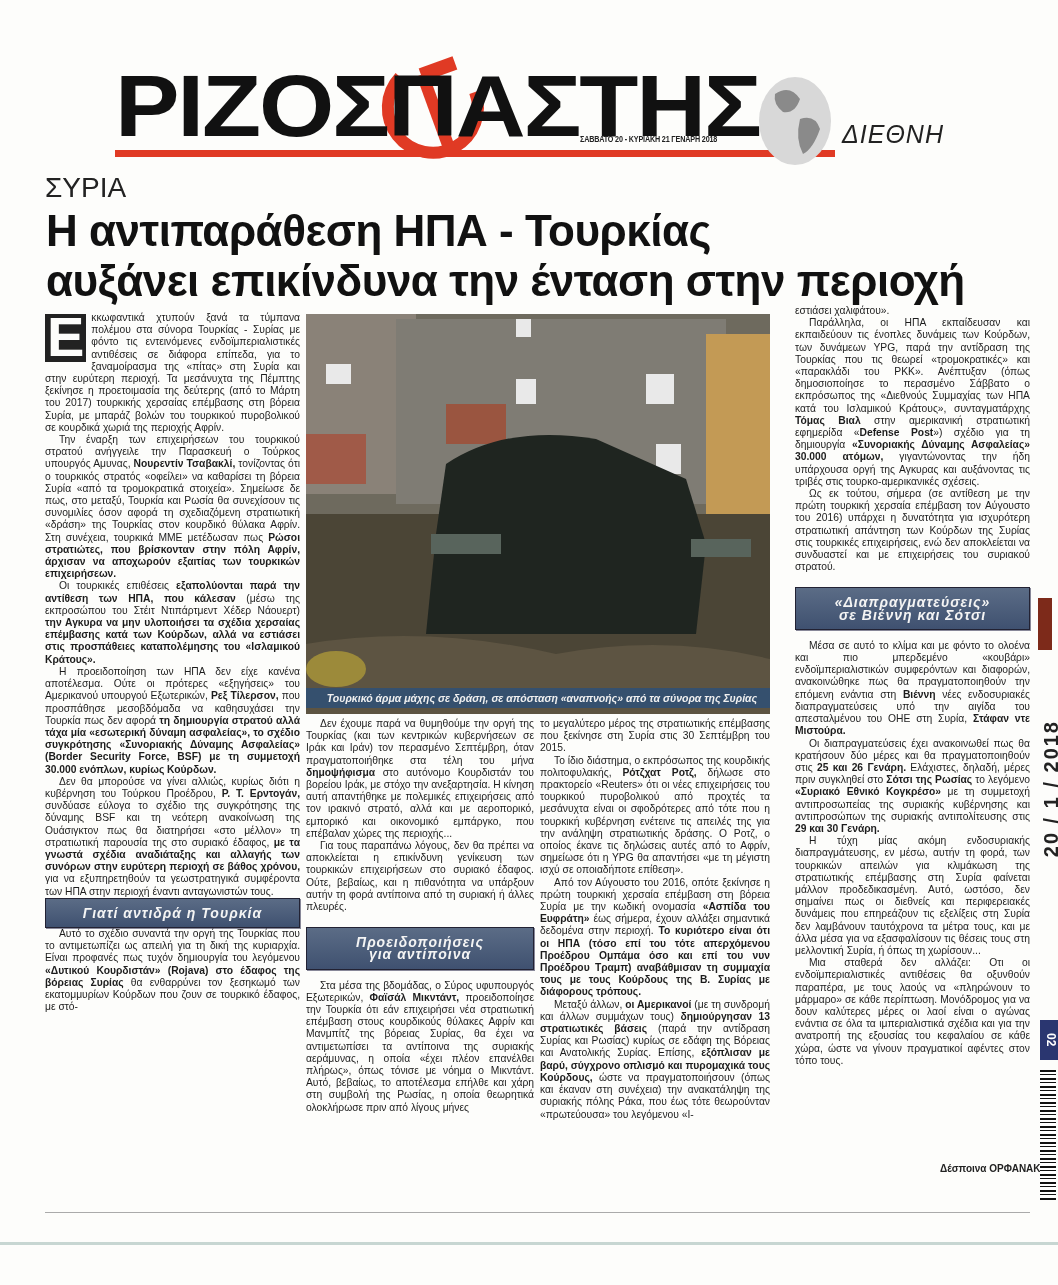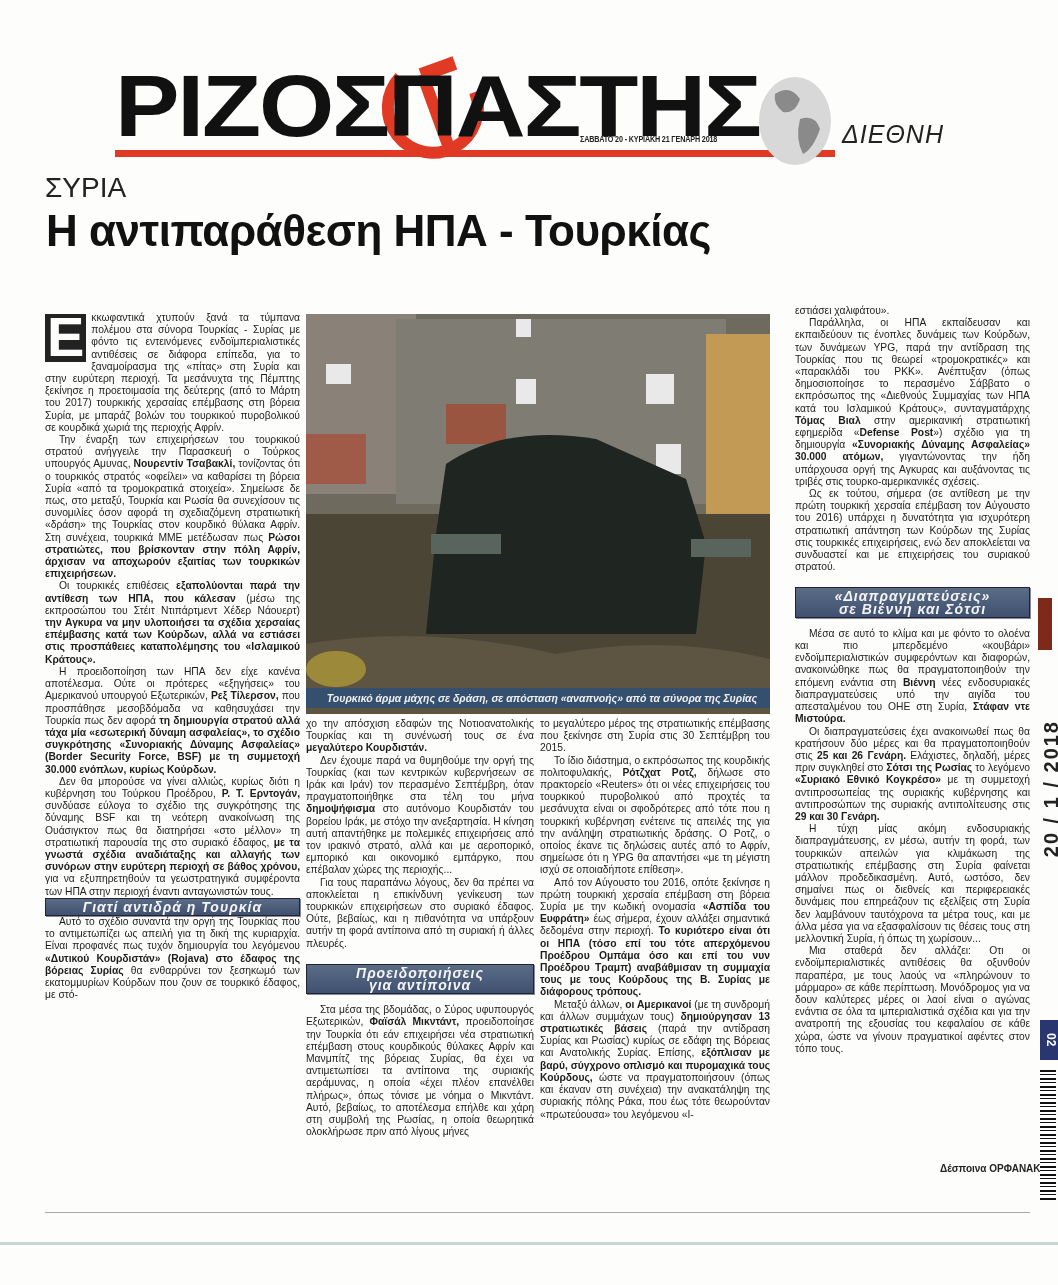--- a/index.html
+++ b/index.html
@@ -11,21 +11,21 @@
   .masthead .rule { position:absolute; left:0; top:88px; width:720px; height:7px; background:#e03a24; }
   .masthead .globe { position:absolute; left:640px; top:12px; width:80px; height:95px; }
   .masthead .section { position:absolute; left:715px; top:58px; font-size:25px; font-style:italic; font-weight:300; color:#222; letter-spacing:1px;margin-left:12px; }
   .kicker { position:absolute; left:45px; top:172px; font-size:28px; color:#222; }
   .headline { position:absolute; left:46px; top:206px; width:1000px; font-weight:bold; font-size:44px; line-height:50px; color:#111; letter-spacing:-0.5px; }
   .col { position:absolute; font-size:10.3px; line-height:12.2px; text-align:justify; hyphens:auto; color:#1c1c1c; }
   .col p { margin:0; text-indent:14px; }
   .col p.first { text-indent:0; }
   .col b { font-weight:bold; }
   .dropcap { float:left; font-size:56px; line-height:46px; font-weight:bold; margin:2px 5px 0 0; background:#222; color:#fdfdfb; padding:0 2px; height:48px; }
-  .subhead { background:linear-gradient(#5b6c86,#3f5170); color:#f4f4f4; font-weight:bold; font-style:italic; text-align:center; font-size:14px; letter-spacing:1px; padding:2px 4px; margin:8px 0 10px 0; border:1px solid #223; box-shadow: 1px 1px 0 #889; text-indent:0 !important; }
+  .subhead { background:linear-gradient(#5b6c86,#3f5170); color:#f4f4f4; font-weight:bold; font-style:italic; text-align:center; font-size:14px; letter-spacing:1px; padding:8px 4px; margin:8px 0 10px 0; border:1px solid #223; box-shadow: 1px 1px 0 #889; text-indent:0 !important; }
   .photo { position:absolute; left:306px; top:314px; width:464px; height:400px; overflow:hidden; background:#3a3a33; }
   .photo svg { display:block; }
   .caption { position:absolute; left:306px; top:688px; width:464px; height:20px; background:#35506e; color:#f0f0f0; font-size:10.5px; font-style:italic; font-weight:bold; line-height:20px; padding-left:8px; box-sizing:border-box;text-align:center; }
   .byline { position:absolute; left:940px; top:1163px; font-size:10px; font-weight:bold; color:#222; }
   .bottom-rule { position:absolute; left:0; top:1242px; width:1058px; height:3px; background:#c7d6d2; }
   .sep-line { position:absolute; left:45px; top:1212px; width:985px; height:1px; background:#aaa; }
   .edge-red { position:absolute; left:1038px; top:598px; width:14px; height:52px; background:#7d2a1a; }
   .edge-blue { position:absolute; left:1040px; top:1020px; width:18px; height:40px; background:#2a3670; color:#fff; font-size:12px; font-weight:bold; writing-mode:vertical-rl; text-align:center; }
   .edge-date { position:absolute; left:1040px; top:720px; font-size:20px; font-weight:bold; color:#222; writing-mode:vertical-rl; transform:rotate(180deg); letter-spacing:2px; }
   .edge-barcode { position:absolute; left:1040px; top:1070px; width:16px; height:130px; background:repeating-linear-gradient(#111 0 2px,#fff 2px 4px,#111 4px 5px,#fff 5px 8px); }
@@ -45,20 +45,21 @@
   <svg class="globe" viewBox="0 0 80 95">
     <ellipse cx="40" cy="47" rx="36" ry="44" fill="#d8d8d8"></ellipse>
     <path d="M20 20 Q35 10 45 25 Q40 40 28 38 Q18 30 20 20Z M45 45 Q60 40 65 55 Q58 75 48 80 Q40 65 45 45Z" fill="#8a8a8a"></path>
   </svg>
   <div class="section">ΔΙΕΘΝΗ</div>
 </div>
 
 <div class="kicker">ΣΥΡΙΑ</div>
 <div class="headline">
   <div>Η αντιπαράθεση ΗΠΑ - Τουρκίας</div>
+  <div>αυξάνει επικίνδυνα την ένταση στην περιοχή</div>
 </div>
 
 <div class="col" style="left:45px; top:312px; width:255px;">
   <p class="first"><span class="dropcap">Ε</span><span>κκωφαντικά χτυπούν ξανά τα τύμπανα πολέμου στα σύνορα Τουρκίας - Συρίας με φόντο τις εντεινόμενες ενδοϊμπεριαλιστικές αντιθέσεις σε διάφορα επίπεδα, για το ξαναμοίρασμα της «πίτας» στη Συρία και στην ευρύτερη περιοχή. Τα μεσάνυχτα της Πέμπτης ξεκίνησε η προετοιμασία της δεύτερης (από το Μάρτη του 2017) τουρκικής χερσαίας επέμβασης στη βόρεια Συρία, με μπαράζ βολών του τουρκικού πυροβολικού σε κουρδικά χωριά της περιοχής Αφρίν.</span></p>
   <p><span>Την έναρξη των επιχειρήσεων του τουρκικού στρατού ανήγγειλε την Παρασκευή ο Τούρκος υπουργός Αμυνας, </span><b>Νουρεντίν Τσαβακλί,</b><span> τονίζοντας ότι ο τουρκικός στρατός «οφείλει» να καθαρίσει τη βόρεια Συρία «από τα τρομοκρατικά στοιχεία». Σημείωσε δε πως, στο μεταξύ, Τουρκία και Ρωσία θα συνεχίσουν τις συνομιλίες όσον αφορά τη σχεδιαζόμενη στρατιωτική «δράση» της Τουρκίας στον κουρδικό θύλακα Αφρίν. Στη συνέχεια, τουρκικά ΜΜΕ μετέδωσαν πως </span><b>Ρώσοι στρατιώτες, που βρίσκονταν στην πόλη Αφρίν, άρχισαν να αποχωρούν εξαιτίας των τουρκικών επιχειρήσεων.</b></p>
   <p><span>Οι τουρκικές επιθέσεις </span><b>εξαπολύονται παρά την αντίθεση των ΗΠΑ, που κάλεσαν</b><span> (μέσω της εκπροσώπου του Στέιτ Ντιπάρτμεντ Χέδερ Νάουερτ) </span><b>την Αγκυρα να μην υλοποιήσει τα σχέδια χερσαίας επέμβασης κατά των Κούρδων, αλλά να εστιάσει στις προσπάθειες καταπολέμησης του «Ισλαμικού Κράτους».</b></p>
   <p><span>Η προειδοποίηση των ΗΠΑ δεν είχε κανένα αποτέλεσμα. Ούτε οι πρότερες «εξηγήσεις» του Αμερικανού υπουργού Εξωτερικών, </span><b>Ρεξ Τίλερσον,</b><span> που προσπάθησε μεσοβδόμαδα να καθησυχάσει την Τουρκία πως δεν αφορά </span><b>τη δημιουργία στρατού αλλά τάχα μία «εσωτερική δύναμη ασφαλείας», το σχέδιο συγκρότησης «Συνοριακής Δύναμης Ασφαλείας» (Border Security Force, BSF) με τη συμμετοχή 30.000 ενόπλων, κυρίως Κούρδων.</b></p>
   <p><span>Δεν θα μπορούσε να γίνει αλλιώς, κυρίως διότι η κυβέρνηση του Τούρκου Προέδρου, </span><b>Ρ. Τ. Ερντογάν,</b><span> συνδύασε εύλογα το σχέδιο της συγκρότησης της δύναμης BSF και τη νεότερη ανακοίνωση της Ουάσιγκτον πως θα διατηρήσει «στο μέλλον» τη στρατιωτική παρουσία της στο συριακό έδαφος, </span><b>με τα γνωστά σχέδια αναδιάταξης και αλλαγής των συνόρων στην ευρύτερη περιοχή σε βάθος χρόνου,</b><span> για να εξυπηρετηθούν τα γεωστρατηγικά συμφέροντα των ΗΠΑ στην περιοχή έναντι ανταγωνιστών τους.</span></p>
   <p class="subhead">Γιατί αντιδρά η Τουρκία</p>
   <p><span>Αυτό το σχέδιο συναντά την οργή της Τουρκίας που το αντιμετωπίζει ως απειλή για τη δική της κυριαρχία. Είναι προφανές πως τυχόν δημιουργία του λεγόμενου </span><b>«Δυτικού Κουρδιστάν» (Rojava) στο έδαφος της βόρειας Συρίας</b><span> θα ενθαρρύνει τον ξεσηκωμό των εκατομμυρίων Κούρδων που ζουν σε τουρκικό έδαφος, με στό-</span></p>
@@ -81,21 +82,20 @@
     <path d="M130 220 L140 150 Q200 110 290 125 L380 165 L400 230 L390 320 L120 320 Z" fill="#1f2520"></path>
     <rect x="125" y="220" width="70" height="20" fill="#58645c"></rect>
     <rect x="385" y="225" width="60" height="18" fill="#58645c"></rect>
     <path d="M0 330 Q120 310 250 340 Q360 320 464 345 L464 400 L0 400Z" fill="#5d5442"></path>
     <ellipse cx="30" cy="355" rx="30" ry="18" fill="#9c8a3a"></ellipse>
   </svg>
 </div>
 <div class="caption">Τουρκικό άρμα μάχης σε δράση, σε απόσταση «αναπνοής» από τα σύνορα της Συρίας</div>
 
 <div class="col" style="left:306px; top:718px; width:228px;">
-  <p class="first"><span>χο την απόσχιση εδαφών της Νοτιοανατολικής Τουρκίας και τη συνένωσή τους σε ένα </span><b>μεγαλύτερο Κουρδιστάν.</b></p>
   <p><span>Δεν έχουμε παρά να θυμηθούμε την οργή της Τουρκίας (και των κεντρικών κυβερνήσεων σε Ιράκ και Ιράν) τον περασμένο Σεπτέμβρη, όταν πραγματοποιήθηκε στα τέλη του μήνα </span><b>δημοψήφισμα</b><span> στο αυτόνομο Κουρδιστάν του βορείου Ιράκ, με στόχο την ανεξαρτησία. Η κίνηση αυτή απαντήθηκε με πολεμικές επιχειρήσεις από τον ιρακινό στρατό, αλλά και με αεροπορικό, εμπορικό και οικονομικό εμπάργκο, που επέβαλαν χώρες της περιοχής...</span></p>
   <p>Για τους παραπάνω λόγους, δεν θα πρέπει να αποκλείεται η επικίνδυνη γενίκευση των τουρκικών επιχειρήσεων στο συριακό έδαφος. Ούτε, βεβαίως, και η πιθανότητα να υπάρξουν αυτήν τη φορά αντίποινα από τη συριακή ή άλλες πλευρές.</p>
   <div class="subhead" style="margin-top:14px;">
     <div>Προειδοποιήσεις</div>
     <div>για αντίποινα</div>
   </div>
   <p><span>Στα μέσα της βδομάδας, ο Σύρος υφυπουργός Εξωτερικών, </span><b>Φαϊσάλ Μικντάντ,</b><span> προειδοποίησε την Τουρκία ότι εάν επιχειρήσει νέα στρατιωτική επέμβαση στους κουρδικούς θύλακες Αφρίν και Μανμπίτζ της βόρειας Συρίας, θα έχει να αντιμετωπίσει τα αντίποινα της συριακής αεράμυνας, η οποία «έχει πλέον επανέλθει πλήρως», όπως τόνισε με νόημα ο Μικντάντ. Αυτό, βεβαίως, το αποτέλεσμα επήλθε και χάρη στη συμβολή της Ρωσίας, η οποία θεωρητικά ολοκλήρωσε πριν από λίγους μήνες</span></p>
 </div>
 
 <div class="col" style="left:540px; top:718px; width:230px;">

